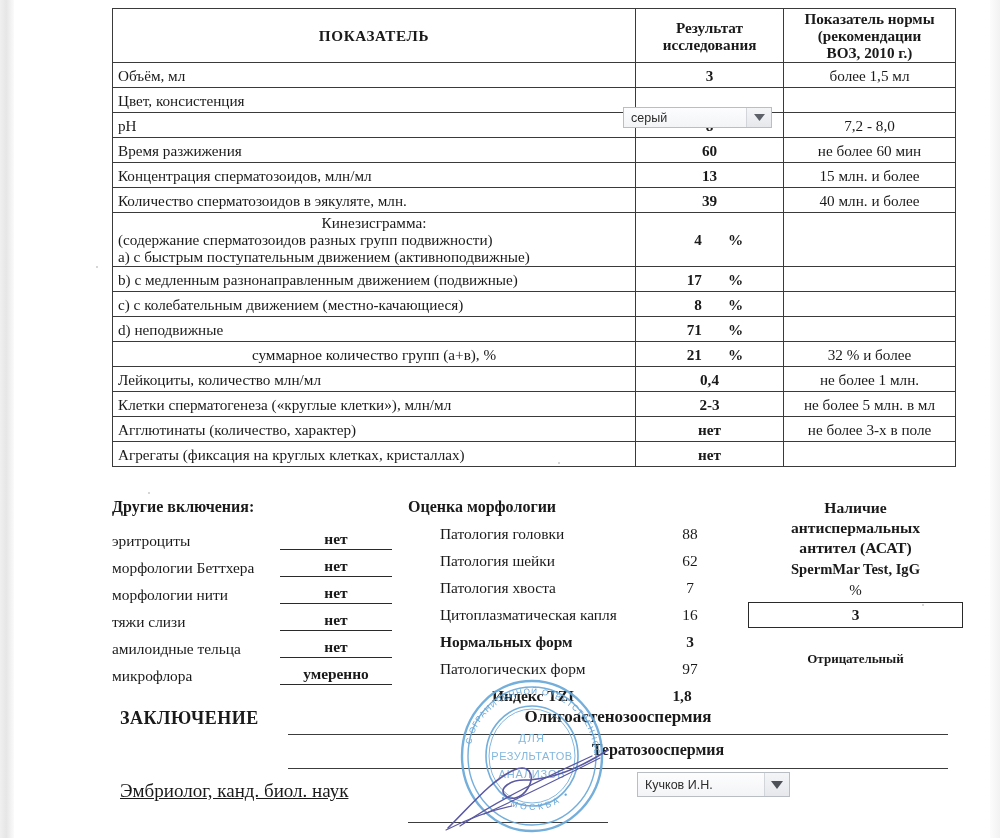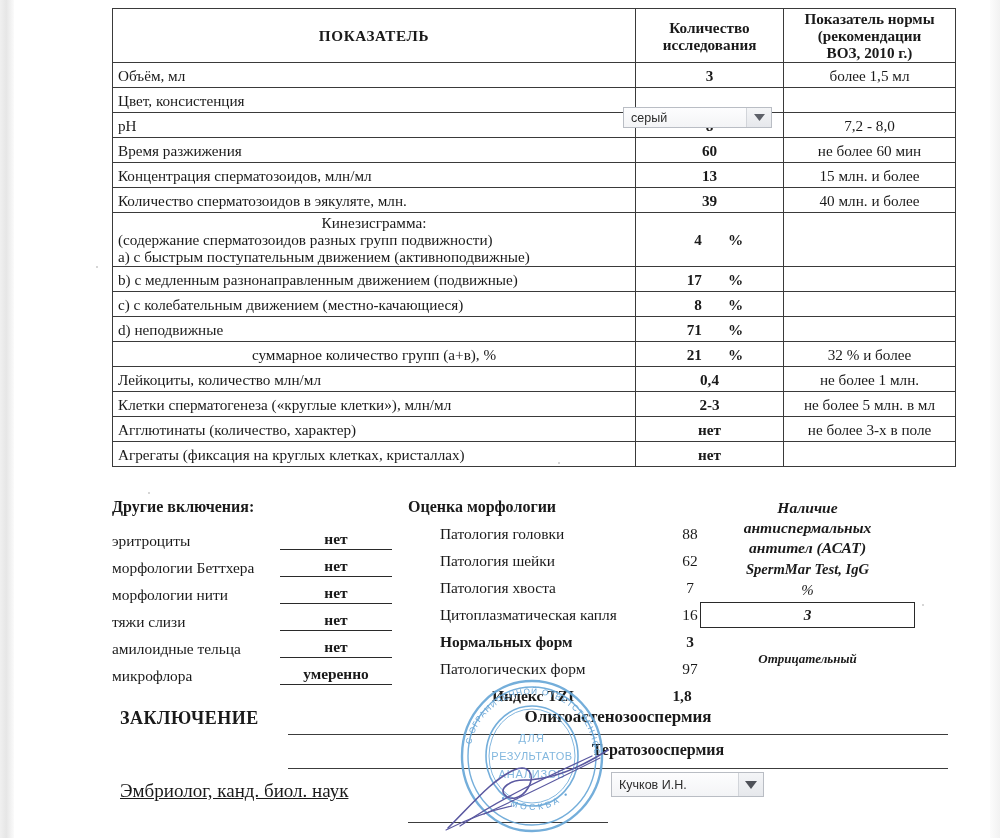--- a/index.html
+++ b/index.html
@@ -82,21 +82,21 @@
   .sec-morph .title{font-weight:bold;font-size:16px;margin-bottom:0;}
   .mor-row{display:flex;height:27px;align-items:flex-end;}
   .mor-label{width:238px;font-size:15.4px;padding-left:32px;}
   .mor-val{width:60px;text-align:center;font-size:15.4px;}
   .mor-row.bold .mor-label,.mor-row.bold .mor-val{font-weight:bold;}
   .mor-row.tzi{justify-content:center;}
   .mor-row.tzi .mor-label{
     width:238px;text-align:center;padding-left:0;font-weight:bold;font-size:15.6px;}
   .mor-row.tzi .mor-val{font-weight:bold;}
 
-  .sec-acat{position:absolute;left:700px;top:0;width:215px;text-align:center;font-style:italic;}
+  .sec-acat{position:absolute;left:748px;top:0;width:215px;text-align:center;}
   .acat-title{font-weight:bold;font-size:15.6px;line-height:1.28;}
   .acat-sub{font-weight:bold;font-size:14.6px;margin-top:3px;}
   .acat-pct{font-size:15px;margin-top:4px;margin-bottom:3px;}
   .acat-box{
     border:1.6px solid #2a2a2a;height:24px;line-height:24px;
     text-align:center;font-weight:bold;font-size:15.4px;background:#fff;
   }
   .acat-result{margin-top:23px;font-weight:bold;font-size:13px;}
 
   
@@ -144,21 +144,21 @@
     width:24px;height:100%;
     display:flex;align-items:center;justify-content:center;
     background:linear-gradient(to bottom,#f4f5f7 0%,#e6e8ec 100%);
     border-left:1px solid #d2d5da;
   }
   .combo .arrowbox svg{display:block;}
   #combo-color{
     position:absolute;left:623px;top:107px;width:149px;height:21px;
   }
   #combo-signer{
-    position:absolute;left:611px;top:772px;width:153px;height:25px;
+    position:absolute;left:637px;top:772px;width:153px;height:25px;
   }
 
   
   .stamp{
     position:absolute;left:452px;top:676px;width:160px;height:160px;
     pointer-events:none;opacity:.93;
   }
   .sig-scribble{
     position:absolute;left:440px;top:740px;width:260px;height:96px;
     pointer-events:none;
@@ -176,21 +176,21 @@
   <table class="report">
     <colgroup>
       <col class="col-ind">
         <col class="col-res">
         <col class="col-norm">
     </colgroup>
     <tbody>
       <tr>
         <td class="head ind-head">ПОКАЗАТЕЛЬ</td>
         <td class="head">
-          <div>Количество</div>
+          <div>Результат</div>
           <div>исследования</div>
         </td>
         <td class="head">
           <div>Показатель нормы</div>
           <div>(рекомендации</div>
           <div>ВОЗ, 2010 г.)</div>
         </td>
       </tr>
 
       <tr>

